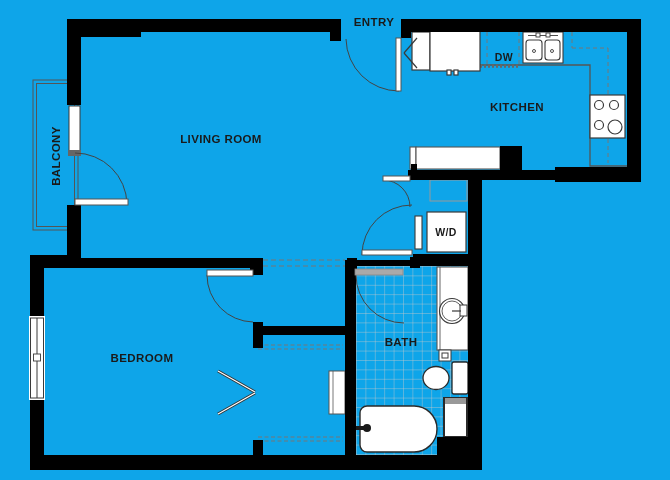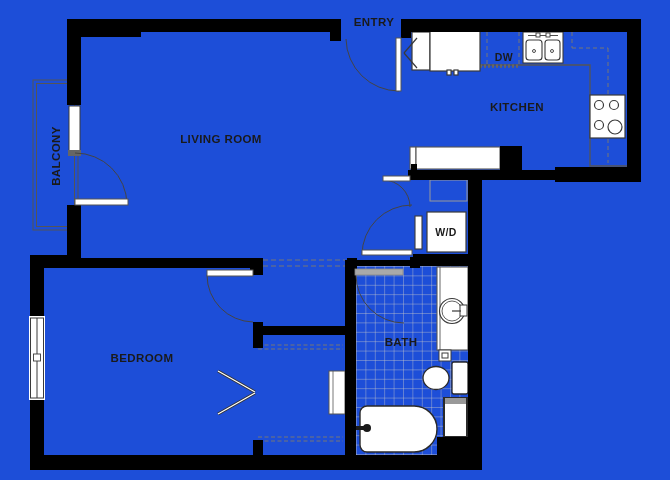--- a/index.html
+++ b/index.html
@@ -1,16 +1,16 @@
 <!DOCTYPE html>
 <html><head>
 <meta charset="utf-8">
 <style>
   html,body{margin:0;padding:0;background:#ffffff;}
-  .plan-wrap{width:670px;height:480px;position:relative;background:#1d4ed8;overflow:hidden;}
+  .plan-wrap{width:670px;height:480px;position:relative;background:#0ea5e9;overflow:hidden;}
   svg{display:block;}
   text{font-family:"Liberation Sans","DejaVu Sans",sans-serif;fill:#1a1a1a;font-weight:600;letter-spacing:.4px;}
   .room-label{font-size:11.5px;}
   .small-label{font-size:10.5px;}
 </style>
 </head>
 <body>
 
 <div class="plan-wrap">
 <svg width="670" height="480" viewBox="0 0 670 480">

